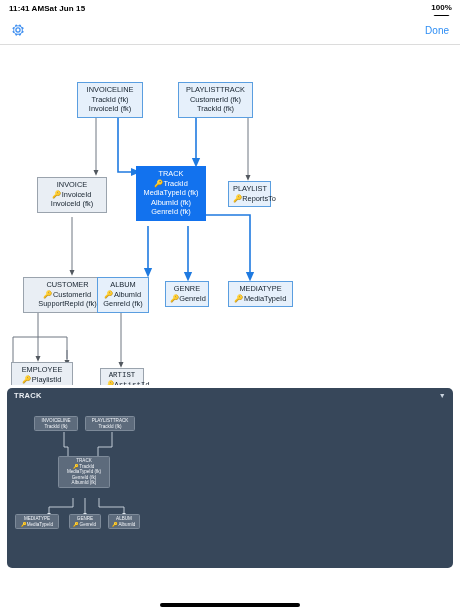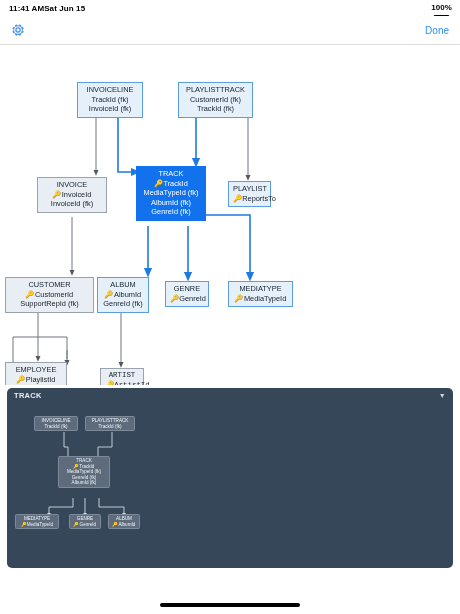--- a/index.html
+++ b/index.html
@@ -216,21 +216,21 @@
     <span class="ttl">INVOICE</span>
     <span class="attr"><span class="key">🔑</span><span>InvoiceId</span></span>
     <span class="attr">InvoiceId (fk)</span>
   </div>
 
   <div class="entity blue-border" style="left:228px; top:136px; width:43px;text-align:center;">
     <span class="ttl">PLAYLIST</span>
     <span class="attr"><span class="key">🔑</span><span>ReportsTo</span></span>
   </div>
 
-  <div class="entity" style="left:5px; top:232px; width:89px;">
+  <div class="entity" style="left:23px; top:232px; width:89px;">
     <span class="ttl">CUSTOMER</span>
     <span class="attr"><span class="key">🔑</span><span>CustomerId</span></span>
     <span class="attr">SupportRepId (fk)</span>
   </div>
 
   <div class="entity blue-border" style="left:97px; top:232px; width:52px;">
     <span class="ttl">ALBUM</span>
     <span class="attr"><span class="key">🔑</span><span>AlbumId</span></span>
     <span class="attr">GenreId (fk)</span>
   </div>
@@ -238,21 +238,21 @@
   <div class="entity blue-border" style="left:165px; top:236px; width:44px;">
     <span class="ttl">GENRE</span>
     <span class="attr"><span class="key">🔑</span><span>GenreId</span></span>
   </div>
 
   <div class="entity blue-border" style="left:228px; top:236px; width:65px;">
     <span class="ttl">MEDIATYPE</span>
     <span class="attr"><span class="key">🔑</span><span>MediaTypeId</span></span>
   </div>
 
-  <div class="entity" style="left:5px; top:317px; width:62px;">
+  <div class="entity" style="left:11px; top:317px; width:62px;">
     <span class="ttl">EMPLOYEE</span>
     <span class="attr"><span class="key">🔑</span><span>PlaylistId</span></span>
     <span class="attr">ReportsTo (fk)</span>
   </div>
 
   <div class="entity" style="left:100px; top:323px; width:44px;font-family:Liberation Mono, monospace;">
     <span class="ttl">ARTIST</span>
     <span class="attr"><span class="key">🔑</span><span>ArtistId</span></span>
   </div>
 </div>

